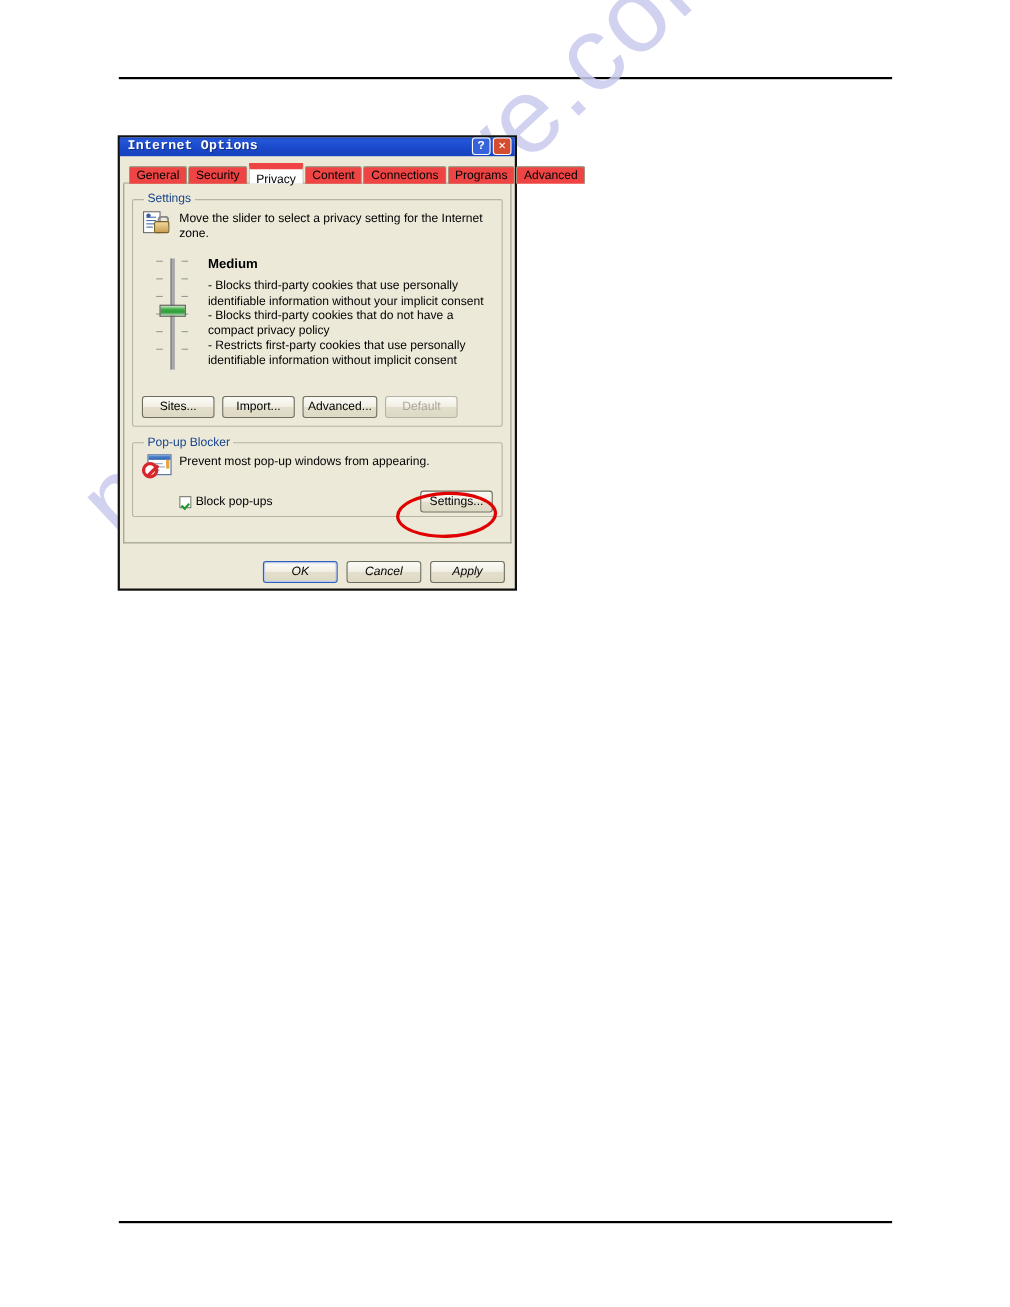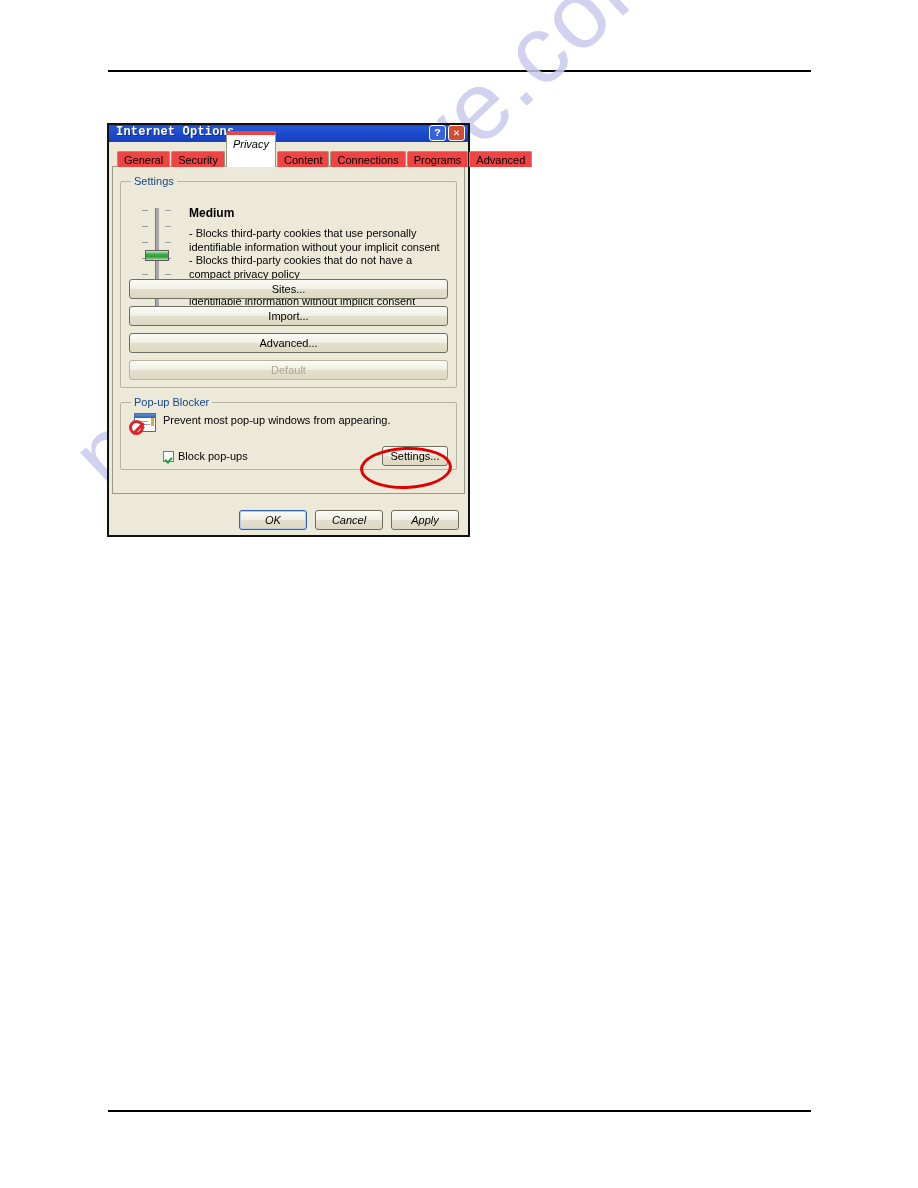--- a/index.html
+++ b/index.html
@@ -115,26 +115,25 @@
     border-radius: 2px 2px 0 0;
     margin-right: 1px;
     font-size: 11px;
     white-space: nowrap;
     box-sizing: border-box;
     position: relative;
     top: 1px;
   }
   .tab.active {
     background: #ffffff;
-    height: 36px;
+    height: 19px;
     line-height: 18px;
-    border-top: 4px solid #ef4444;
+    border-top: 6px solid #ef4444;
     top: 1px;
     z-index: 2;
-    font-style: italic;
   }
 
   
   .dlg-body {
     margin: 0 3px;
     background: #ece9d8;
     border: 1px solid #9a9a84;
     border-top: none;
     padding: 8px 7px 6px 7px;
     height: 327px;
@@ -291,21 +290,20 @@
   .level-bullets { line-height: 13.5px; font-size: 11px; }
 
   
   .btnrow {
     display: flex;
     gap: 7px;
     position: absolute;
     left: 8px;
     right: 8px;
     bottom: 7px;
-    flex-direction: column;
   }
   .xpbtn {
     min-width: 66px;
     height: 20px;
     line-height: 18px;
     text-align: center;
     font-size: 11px;
     background: linear-gradient(to bottom,#fbfbf7 0%, #f1efe4 48%, #e3dfcc 52%, #ded9c3 100%);
     border: 1px solid #6e6e60;
     border-radius: 3px;
@@ -402,20 +400,34 @@
     <div class="tab">Connections</div>
     <div class="tab">Programs</div>
     <div class="tab">Advanced</div>
   </div>
 
   <div class="dlg-body">
 
     <fieldset class="group" id="settings-group">
       <legend>Settings</legend>
 
+      <div class="row-icon-text">
+        <span class="icon-privacy">
+          <span class="doc">
+              <i></i>
+              <i></i>
+              <i></i>
+              <i></i>
+            </span>
+          <span class="dot"></span>
+          <span class="lock-shackle"></span>
+          <span class="lock-body"></span>
+        </span>
+        <span class="desc-text">Move the slider to select a privacy setting for the Internet zone.</span>
+      </div>
 
       <div class="level-area">
         <div class="slider">
           <div class="track"></div>
           <div class="ticks left">
             <span></span>
               <span></span>
               <span></span>
               <span></span>
               <span></span>

